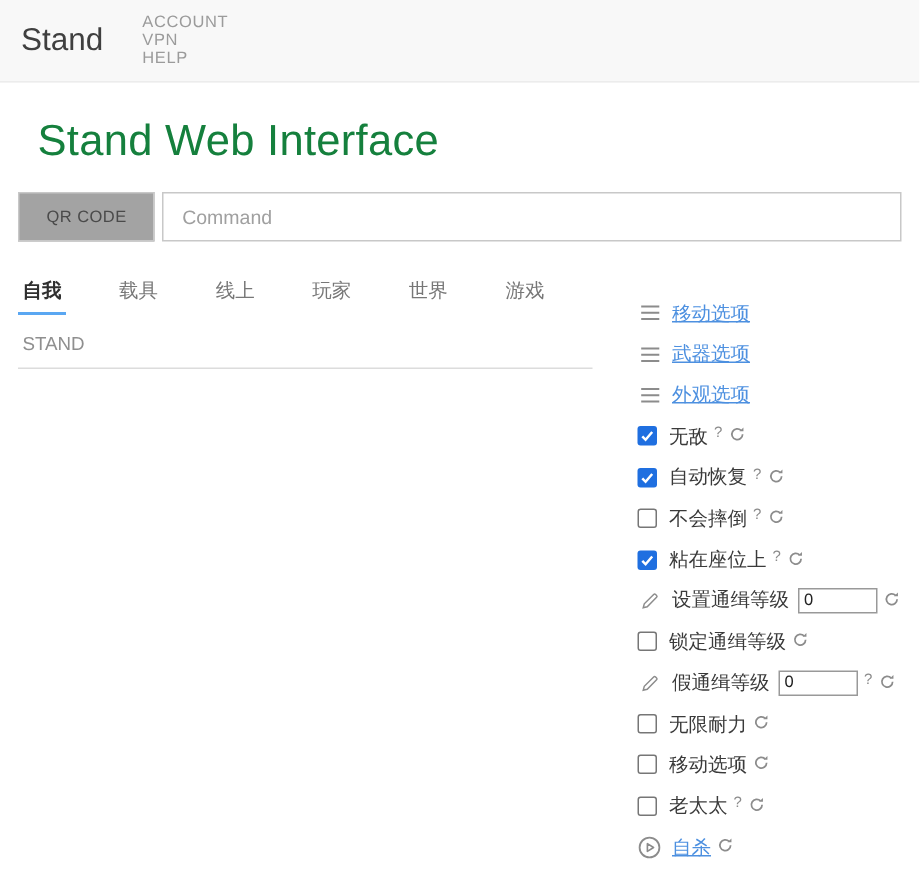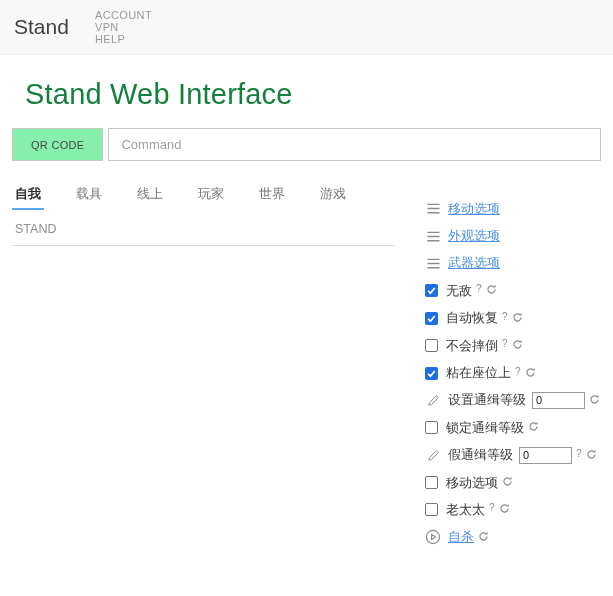--- a/index.html
+++ b/index.html
@@ -11,32 +11,32 @@
   }
   .header {
     display:flex; align-items:center; height:55px;
     background:#f8f8f8; border-bottom:1px solid #ececec; padding:0 14px;
   }
   .brand { font-size:21px; color:#3f3f3f; margin-right:26px; cursor:pointer; }
   .nav-link { font-size:11px; color:#9b9b9b; margin-right:27px; letter-spacing:.4px; cursor:pointer; }
   h1 { font-size:29px; font-weight:400; color:#15803d; margin:23px 25px 17px; letter-spacing:.2px; }
   .cmd-bar { display:flex; margin:0 12px; }
   .qr-btn {
-    border:1px solid #c8c8c8; background:#86efac; color:#4a4a4a;
+    border:1px solid #c8c8c8; background:#a3a3a3; color:#4a4a4a;
     font-size:11px; letter-spacing:.3px; padding:0 18px; height:33px;
     margin-right:5px; cursor:pointer; font-family:inherit;
   }
   .cmd-input {
     flex:1; border:1px solid #c8c8c8; height:33px; padding:0 12px;
     font-size:13px; color:#8b5cf6; outline:none; font-family:inherit;
   }
   .cmd-input::placeholder { color:#a0a0a0; }
   .content { display:flex; margin:22px 12px 0; }
   .left-col { width:383px; flex:none; }
-  .tabs { display:flex; }
+  .tabs { display:flex;justify-content:space-between; }
   .tab { font-size:13px; color:#777; margin-right:29px; padding:2px 3px 5px; cursor:pointer; }
   .tab.active { color:#2f2f2f; font-weight:bold; border-bottom:2px solid #5aa7f2; }
   .breadcrumb {
     margin-top:9px; font-size:12.5px; color:#8f8f8f;
     padding:3px 3px 9px; border-bottom:1px solid #dcdcdc;
   }
   .right-col { margin-left:30px; padding-top:12px; flex:1; }
   .cmd-row { display:flex; align-items:center; height:27.4px; }
   .row-icon { width:16px; height:16px; margin-right:7px; flex:none;
               display:flex; align-items:center; justify-content:center; }
@@ -95,29 +95,29 @@
           </svg>
         </span>
         <span class="link-label">移动选项</span>
       </div>
       <div class="cmd-row">
         <span class="row-icon">
           <svg width="15" height="13" viewBox="0 0 16 14">
             <path d="M1.5 2.5h13M1.5 7h13M1.5 11.5h13" stroke="#8c8c8c" stroke-width="1.5" fill="none"></path>
           </svg>
         </span>
-        <span class="link-label">外观选项</span>
+        <span class="link-label">武器选项</span>
       </div>
       <div class="cmd-row">
         <span class="row-icon">
           <svg width="15" height="13" viewBox="0 0 16 14">
             <path d="M1.5 2.5h13M1.5 7h13M1.5 11.5h13" stroke="#8c8c8c" stroke-width="1.5" fill="none"></path>
           </svg>
         </span>
-        <span class="link-label">武器选项</span>
+        <span class="link-label">外观选项</span>
       </div>
       <div class="cmd-row">
         <span class="checkbox checked">
           <svg width="11" height="11" viewBox="0 0 12 12">
             <path d="M2.4 6.4l2.4 2.5 4.8-5.6" stroke="#fff" stroke-width="1.8" fill="none"></path>
           </svg>
         </span>
         <span class="toggle-label">无敌</span>
         <span class="help">?</span>
         <span class="reload">
@@ -204,20 +204,30 @@
         <span class="help">?</span>
         <span class="reload">
           <svg width="11" height="11" viewBox="0 0 16 16">
             <path d="M13.2 8a5.2 5.2 0 1 1-1.5-3.7" fill="none" stroke="#8c8c8c" stroke-width="1.7"></path>
             <path d="M14 1.4v3.8h-3.8z" fill="#8c8c8c"></path>
           </svg>
         </span>
       </div>
       <div class="cmd-row">
         <span class="checkbox unchecked"></span>
+        <span class="toggle-label">无限耐力</span>
+        <span class="reload">
+          <svg width="11" height="11" viewBox="0 0 16 16">
+            <path d="M13.2 8a5.2 5.2 0 1 1-1.5-3.7" fill="none" stroke="#8c8c8c" stroke-width="1.7"></path>
+            <path d="M14 1.4v3.8h-3.8z" fill="#8c8c8c"></path>
+          </svg>
+        </span>
+      </div>
+      <div class="cmd-row">
+        <span class="checkbox unchecked"></span>
         <span class="toggle-label">移动选项</span>
         <span class="reload">
           <svg width="11" height="11" viewBox="0 0 16 16">
             <path d="M13.2 8a5.2 5.2 0 1 1-1.5-3.7" fill="none" stroke="#8c8c8c" stroke-width="1.7"></path>
             <path d="M14 1.4v3.8h-3.8z" fill="#8c8c8c"></path>
           </svg>
         </span>
       </div>
       <div class="cmd-row">
         <span class="checkbox unchecked"></span>

